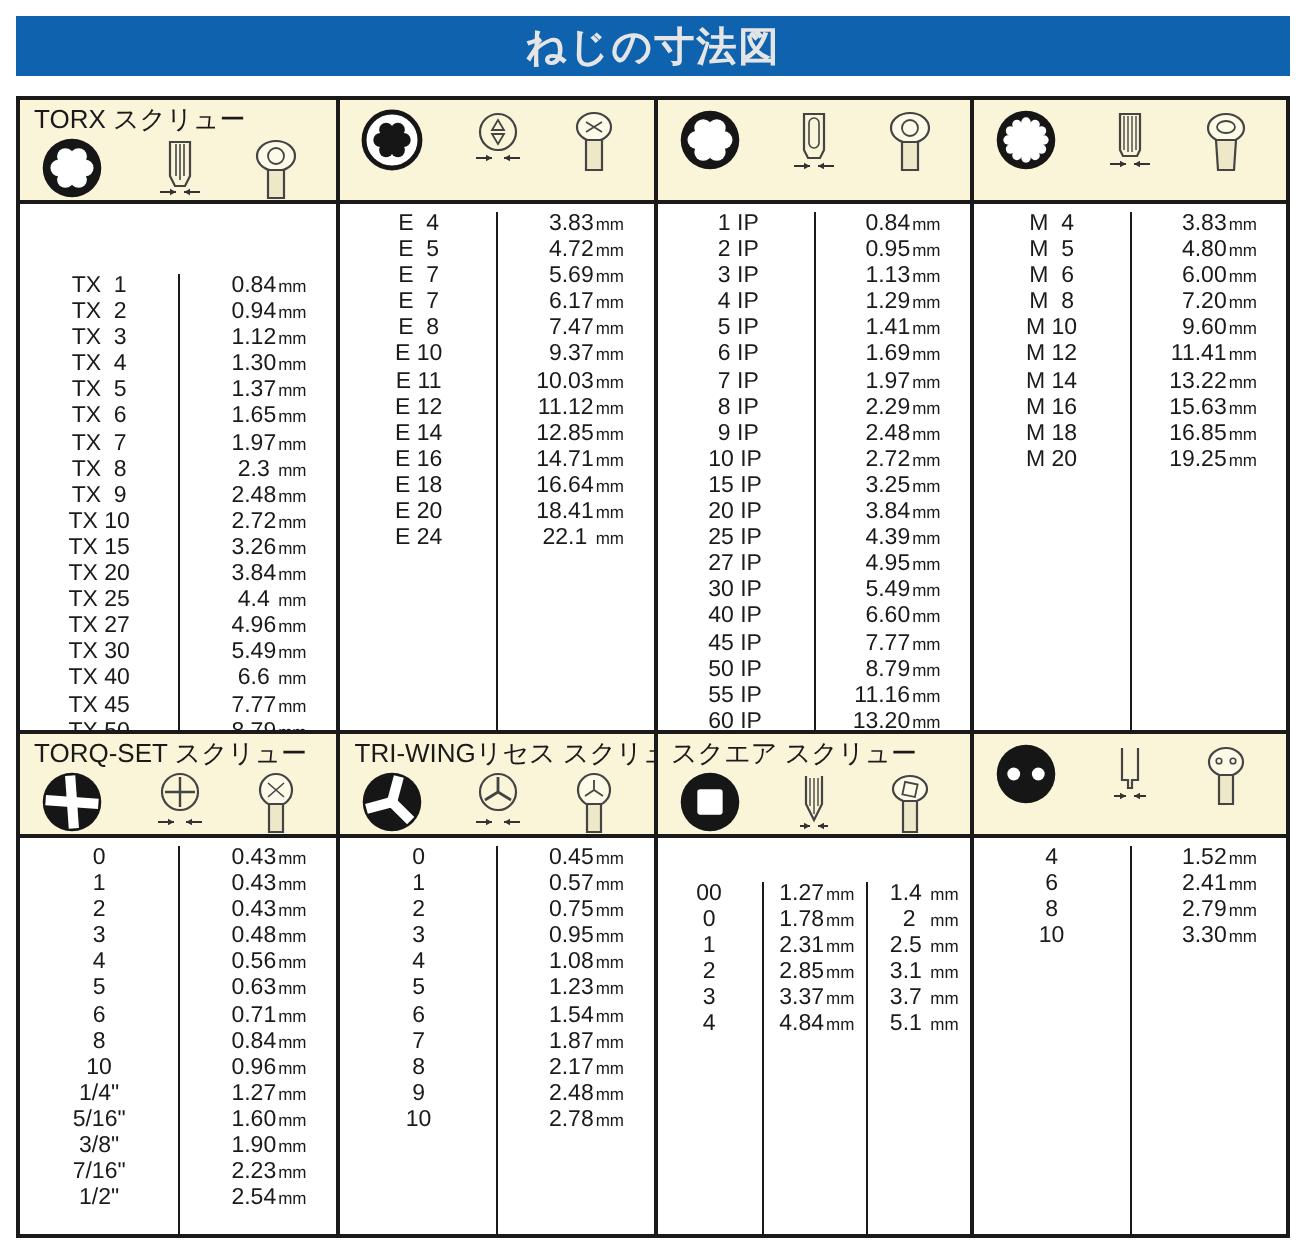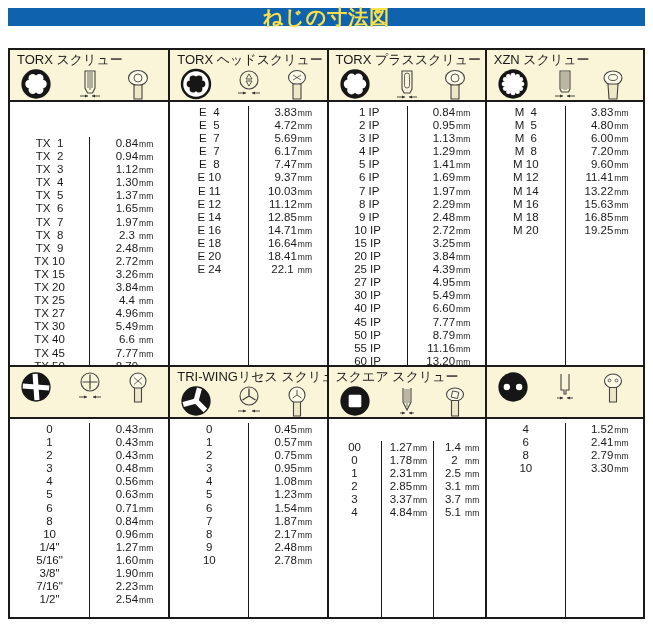--- a/index.html
+++ b/index.html
@@ -1,22 +1,22 @@
 <!DOCTYPE html>
 <html><head>
 <meta charset="utf-8">
 <style>
   html,body{margin:0;padding:0;}
   body{
     width:653px;height:624px;background:#ffffff;position:relative;overflow:hidden;
     font-family:"Liberation Sans","DejaVu Sans",sans-serif;color:#1a1a1a;
   }
   .banner{
-    position:absolute;left:8px;top:8px;right:8px;height:18px;background:#0f62ae;
-    color:#fde047;display:flex;align-items:center;justify-content:center;
+    position:absolute;left:8px;top:8px;right:8px;height:30px;background:#0f62ae;
+    color:#e5e5e5;display:flex;align-items:center;justify-content:center;
     font-size:20px;font-weight:bold;letter-spacing:1px;
   }
   .board{
     position:absolute;left:8px;top:48px;right:8px;bottom:5px;
     border:2px solid #1a1a1a;display:grid;
     grid-template-columns:repeat(4,1fr);grid-template-rows:315px 1fr;
     background:#fff;
   }
   .panel{display:flex;flex-direction:column;min-width:0;}
   .panel.bl{border-left:2px solid #1a1a1a;}
@@ -181,21 +181,20 @@
           <div class="cell val">
             <span class="num">13.2 </span>
             <span class="unit">mm</span>
           </div>
         </div>
       </div>
   </section>
 
   <section class="panel bl">
     <header class="panel-head">
-      <div class="panel-title">TORX ヘッドスクリュー</div>
       <div class="icon-row">
         <span>
           <svg width="34" height="34" viewBox="0 0 36 36">
               <circle cx="18" cy="18" r="14.8" fill="#fff" stroke="#161616" stroke-width="2.6"></circle>
               <circle cx="18" cy="18" r="6.8" fill="#161616"></circle>
               <circle cx="24.2" cy="18" r="3.7" fill="#161616"></circle>
               <circle cx="21.1" cy="23.4" r="3.7" fill="#161616"></circle>
               <circle cx="14.9" cy="23.4" r="3.7" fill="#161616"></circle>
               <circle cx="11.8" cy="18" r="3.7" fill="#161616"></circle>
               <circle cx="14.9" cy="12.6" r="3.7" fill="#161616"></circle>
@@ -287,21 +286,20 @@
           <div class="cell val">
             <span class="num">22.1 </span>
             <span class="unit">mm</span>
           </div>
         </div>
       </div>
   </section>
 
   <section class="panel bl">
     <header class="panel-head">
-      <div class="panel-title">TORX プラススクリュー</div>
       <div class="icon-row">
         <span>
           <svg width="34" height="34" viewBox="0 0 36 36">
               <circle cx="18" cy="18" r="15.5" fill="#161616"></circle>
               <circle cx="18" cy="18" r="8.4" fill="#fff"></circle>
               <circle cx="25.2" cy="18" r="4.7" fill="#fff"></circle>
               <circle cx="21.6" cy="24.3" r="4.7" fill="#fff"></circle>
               <circle cx="14.4" cy="24.3" r="4.7" fill="#fff"></circle>
               <circle cx="10.8" cy="18" r="4.7" fill="#fff"></circle>
               <circle cx="14.4" cy="11.7" r="4.7" fill="#fff"></circle>
@@ -428,21 +426,20 @@
           <div class="cell val">
             <span class="num">13.20</span>
             <span class="unit">mm</span>
           </div>
         </div>
       </div>
   </section>
 
   <section class="panel bl">
     <header class="panel-head">
-      <div class="panel-title">XZN スクリュー</div>
       <div class="icon-row">
         <span>
           <svg width="34" height="34" viewBox="0 0 36 36">
               <circle cx="18" cy="18" r="15.5" fill="#161616"></circle>
               <circle cx="18" cy="18" r="9.5" fill="#fff"></circle>
               <circle cx="27.5" cy="18" r="2.5" fill="#fff"></circle>
               <circle cx="26.2" cy="22.8" r="2.5" fill="#fff"></circle>
               <circle cx="22.8" cy="26.2" r="2.5" fill="#fff"></circle>
               <circle cx="18" cy="27.5" r="2.5" fill="#fff"></circle>
               <circle cx="13.2" cy="26.2" r="2.5" fill="#fff"></circle>
@@ -525,20 +522,21 @@
           <div class="cell val">
             <span class="num">19.25</span>
             <span class="unit">mm</span>
           </div>
         </div>
       </div>
   </section>
 
   <section class="panel bt">
     <header class="panel-head">
+      <div class="panel-title">TORQ-SET スクリュー</div>
       <div class="icon-row">
         <span>
           <svg width="34" height="34" viewBox="0 0 36 36">
               <circle cx="18" cy="18" r="15.5" fill="#161616"></circle>
               <g transform="rotate(4 18 18)">
                 <rect x="4" y="15.3" width="28" height="5.4" fill="#fff"></rect>
               </g>
               <g transform="rotate(-4 18 18)">
                 <rect x="15.3" y="4" width="5.4" height="28" fill="#fff"></rect>
               </g>

